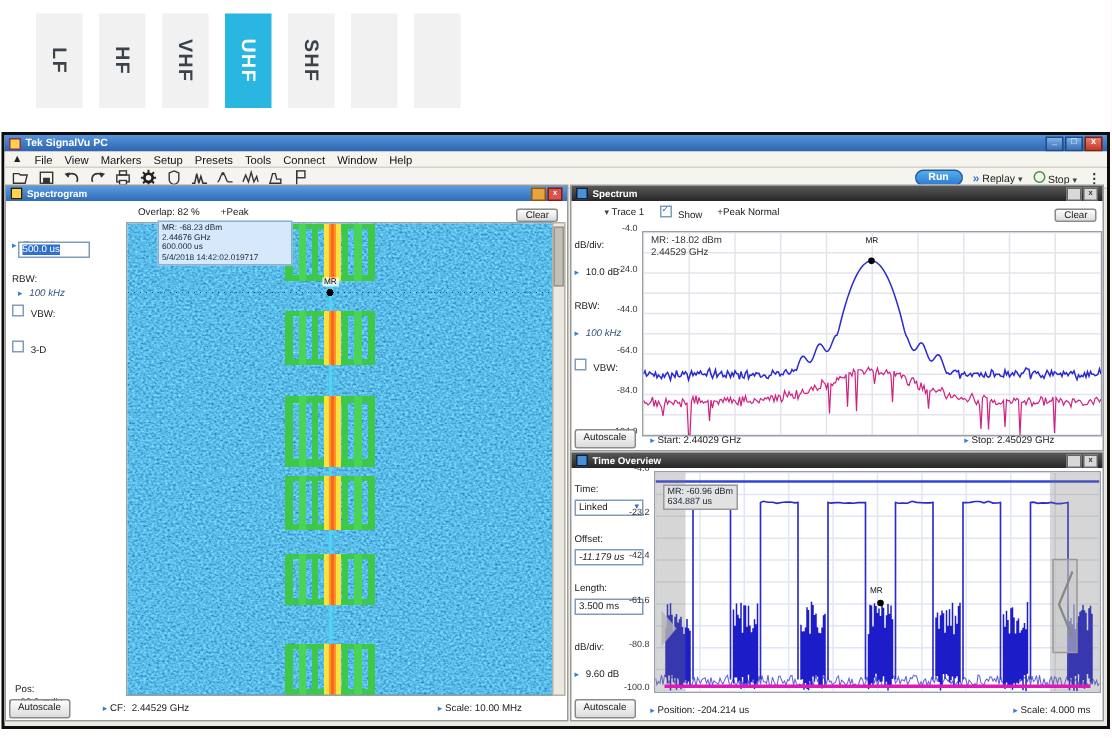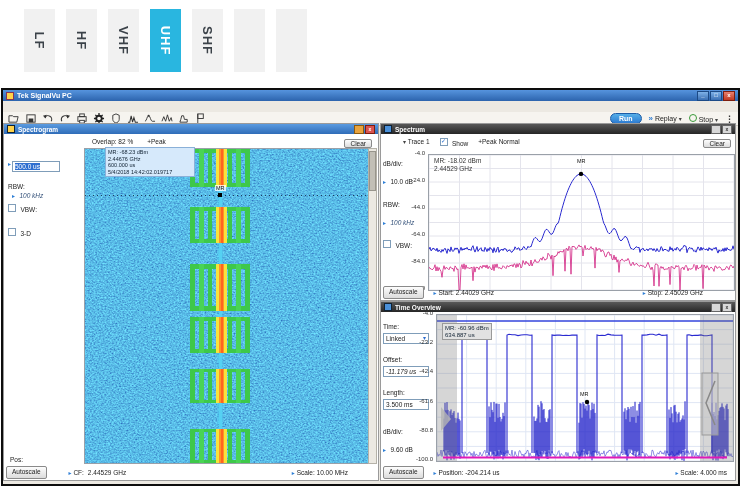--- a/index.html
+++ b/index.html
@@ -99,20 +99,32 @@
     <div class="titlebar">
       <span class="appicon"></span>
       <span>Tek SignalVu PC</span>
       <span class="winbtns">
         <span class="winbtn">_</span>
         <span class="winbtn">□</span>
         <span class="winbtn close">x</span>
       </span>
     </div>
 
+    <div class="menubar">
+      <span class="appmark">▲</span>
+      <span class="mi">File</span>
+      <span class="mi">View</span>
+      <span class="mi">Markers</span>
+      <span class="mi">Setup</span>
+      <span class="mi">Presets</span>
+      <span class="mi">Tools</span>
+      <span class="mi">Connect</span>
+      <span class="mi">Window</span>
+      <span class="mi">Help</span>
+    </div>
 
     <div class="toolbar">
       <span class="ticon">
           <svg viewBox="0 0 13 12">
             <path d="M1 10 L1 3 h4 l1 1 h5 l-1.5 6 z" fill="none" stroke="#333" stroke-width="1"></path>
           </svg>
         </span>
       <span class="ticon">
           <svg viewBox="0 0 13 12">
             <rect x="2" y="2" width="9" height="8" fill="none" stroke="#333"></rect>

